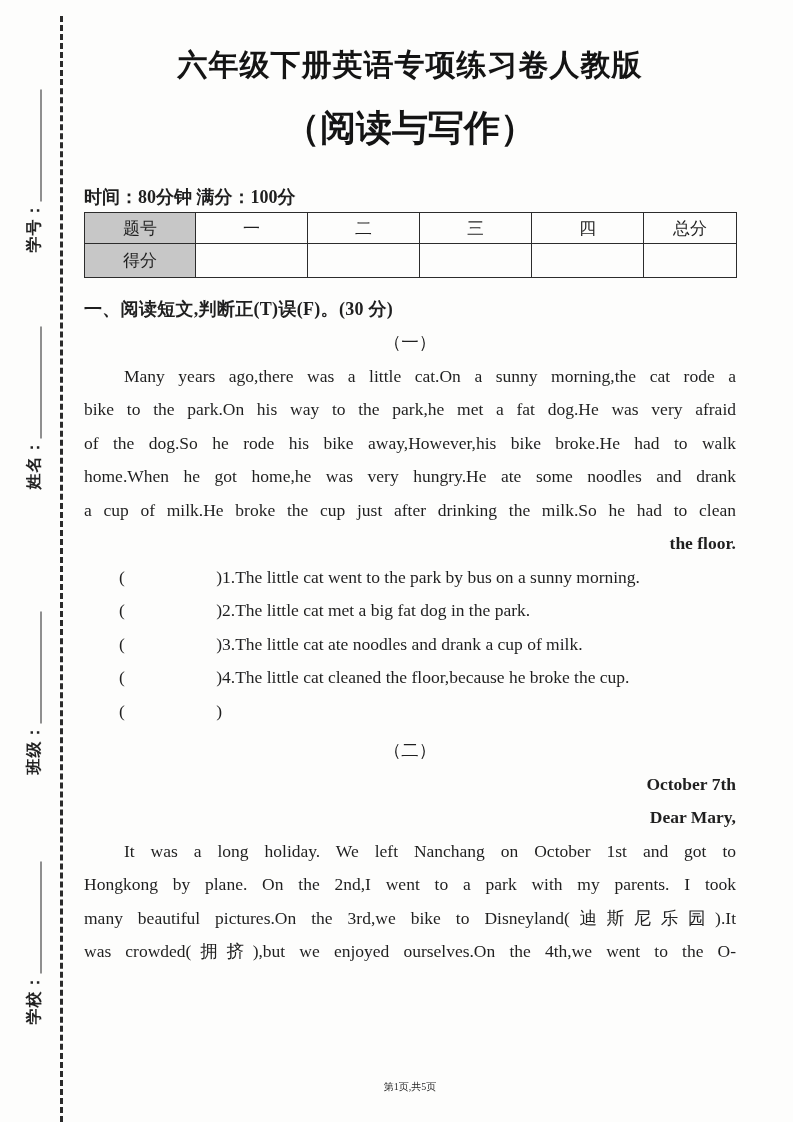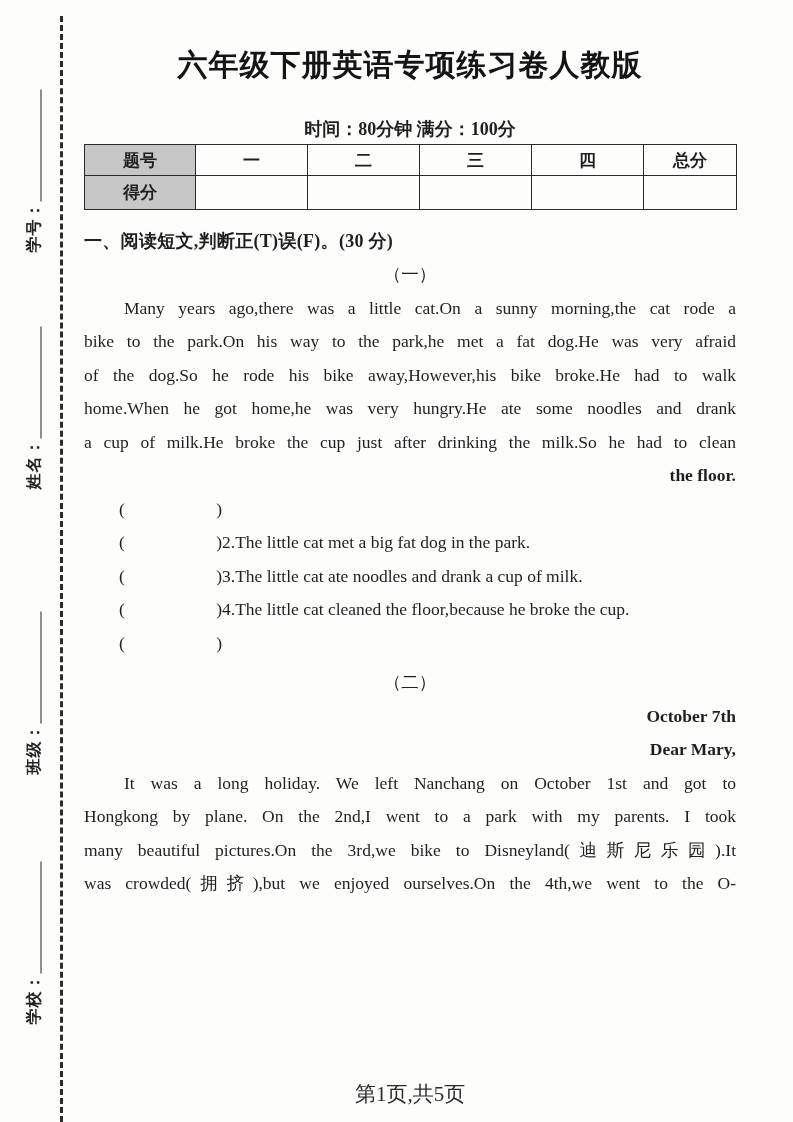--- a/index.html
+++ b/index.html
@@ -48,33 +48,32 @@
   }
   .page-subtitle {
     margin-top: 16px;
     text-align: center;
     font-size: 36px;
     font-weight: bold;
     color: #141414;
     line-height: 44px;
   }
   .meta-line {
-    margin-top: 28px;
-    text-align: center;
+    margin-top: 36px;
+    text-align: left;
     font-size: 18px;
     font-weight: 600;
     line-height: 22px;
   }
 
   table.score {
     margin-top: 4px;
     width: 100%;
     border-collapse: collapse;
     table-layout: fixed;
-    font-weight: bold;
   }
   table.score td {
     border: 1.6px solid #2c2c2c;
     text-align: center;
     font-size: 17px;
     padding: 0;
   }
   table.score tr:first-child td { height: 31px; }
   table.score tr:last-child td  { height: 34px; }
   td.label-cell { background: #c7c7c7; width: 111px; }
@@ -103,21 +102,21 @@
     margin-left: 35px;
     flex: none;
   }
   .q-text { flex: 1; }
 
   .page-footer {
     position: absolute;
     left: 84px; top: 1080px;
     width: 652px;
     text-align: center;
-    font-size: 21px;
+    font-size: 10px;
     color: #2a2a2a;
   }
 </style>
 </head>
 <body>
 
 <div class="binding-line"></div>
 
 <div class="side-unit u1">
   <span>学号：</span>
@@ -132,20 +131,21 @@
     <span class="side-line"></span>
 </div>
 <div class="side-unit u4">
   <span>学校：</span>
     <span class="side-line"></span>
 </div>
 
 <div class="content">
 
   <div class="page-title">六年级下册英语专项练习卷人教版</div>
+  <div class="page-subtitle">（阅读与写作）</div>
   <div class="meta-line">时间：80分钟 满分：100分</div>
 
   <table class="score">
     <colgroup>
       <col class="c-label">
         <col class="c-num">
         <col class="c-num">
         <col class="c-num">
         <col class="c-num">
         <col class="c-total">
@@ -182,20 +182,21 @@
     <div class="bl jline">a cup of milk.He broke the cup just after drinking the milk.So he had to clean</div>
     <div class="bl plain">the floor.</div>
   </div>
 
   <div>
     <div class="bl q-row">
       <span class="q-paren">
           <span>(</span>
           <span>)</span>
         </span>
+      <span class="q-text">1.The little cat went to the park by bus on a sunny morning.</span>
     </div>
     <div class="bl q-row">
       <span class="q-paren">
           <span>(</span>
           <span>)</span>
         </span>
       <span class="q-text">2.The little cat met a big fat dog in the park.</span>
     </div>
     <div class="bl q-row">
       <span class="q-paren">

